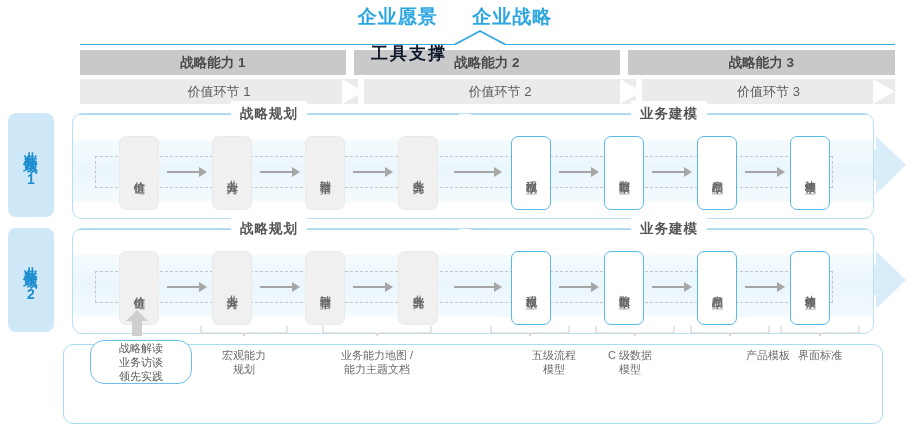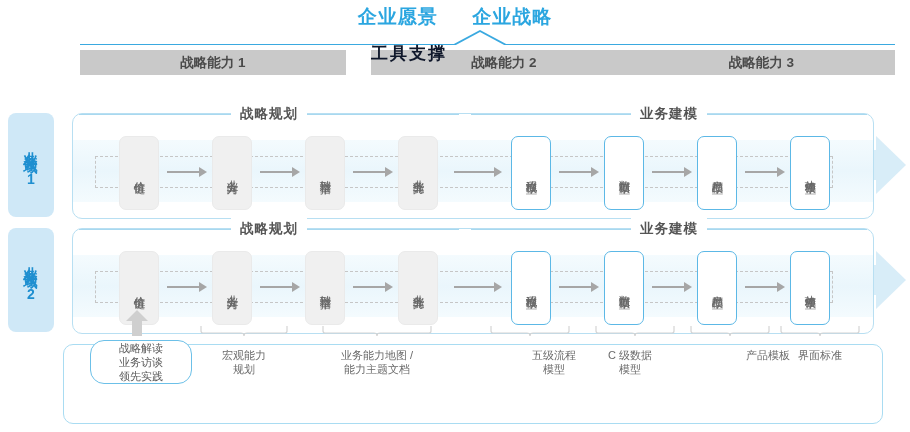--- a/index.html
+++ b/index.html
@@ -152,24 +152,44 @@
     <span>企业愿景</span>
     <span class="vt-gap"></span>
     <span>企业战略</span>
   </div>
   <div class="peak-line"></div>
   <div class="peak"></div>
   <div class="peak-mask"></div>
 
   <div class="cap-row">
     <div class="cap" style="left:0px;width:266px;">战略能力 1</div>
-    <div class="cap" style="left:291px;width:266px;">战略能力 2</div>
+    <div class="cap" style="left:274px;width:266px;">战略能力 2</div>
     <div class="cap" style="left:548px;width:267px;">战略能力 3</div>
   </div>
 
+  <div class="vc-row">
+    <div class="vc" style="left:0px;width:278px;">价值环节 1</div>
+    <div class="vc-notch" style="left:262px;">
+      <svg width="22" height="25" viewBox="0 0 22 25">
+          <path d="M0 0 L0 25 L22 12.5 Z" fill="#ffffff"></path>
+        </svg>
+    </div>
+    <div class="vc" style="left:284px;width:272px;">价值环节 2</div>
+    <div class="vc-notch" style="left:540px;">
+      <svg width="22" height="25" viewBox="0 0 22 25">
+          <path d="M0 0 L0 25 L22 12.5 Z" fill="#ffffff"></path>
+        </svg>
+    </div>
+    <div class="vc" style="left:562px;width:253px;">价值环节 3</div>
+    <div class="vc-notch" style="left:793px;">
+      <svg width="22" height="25" viewBox="0 0 22 25">
+          <path d="M0 0 L0 25 L22 12.5 Z" fill="#ffffff"></path>
+        </svg>
+    </div>
+  </div>
 
   <div class="side-label" style="top:113px;height:104px;">
     <div class="vtxt">业务领域 1</div>
   </div>
   <div class="side-label" style="top:228px;height:104px;">
     <div class="vtxt">业务领域 2</div>
   </div>
 
   <div class="big-arrow" style="left:98px;top:136px;width:808px;height:58px;">
     <div class="tail" style="width:778px;"></div>

